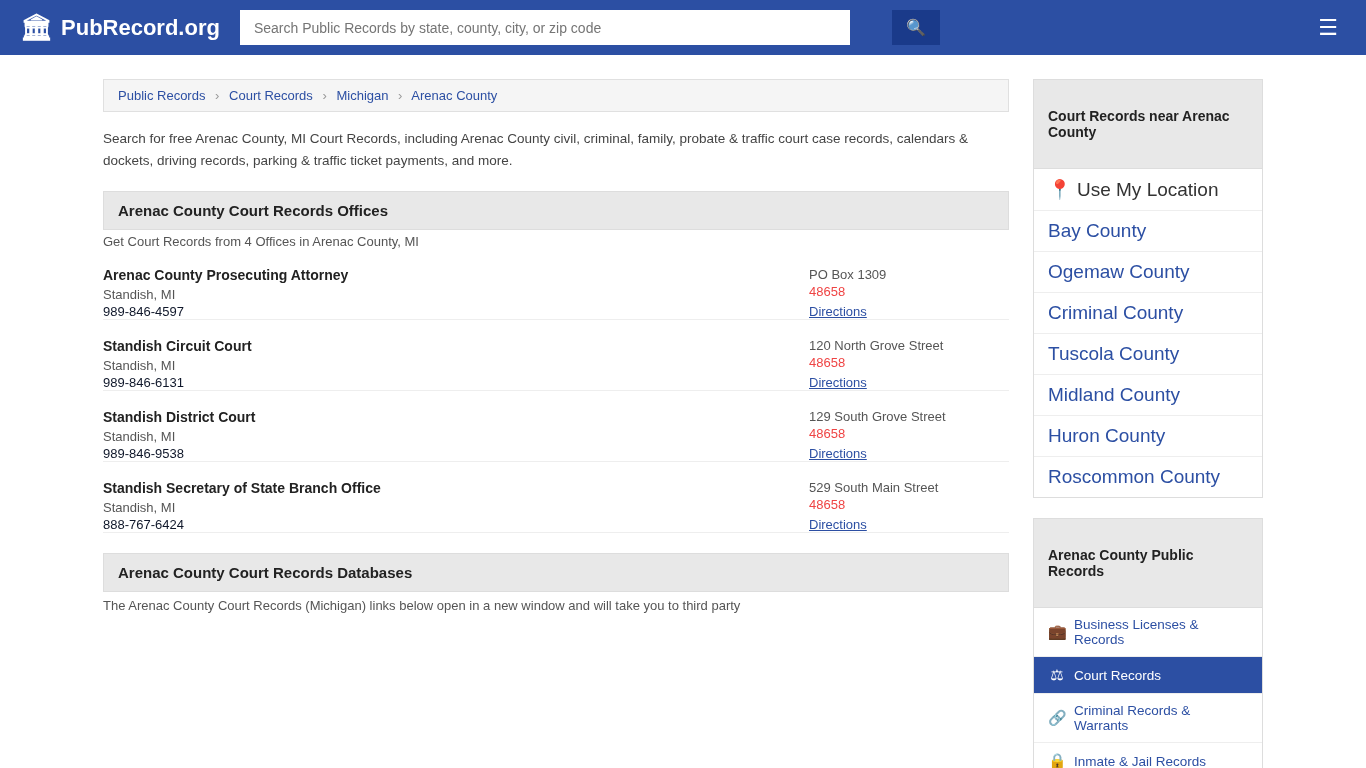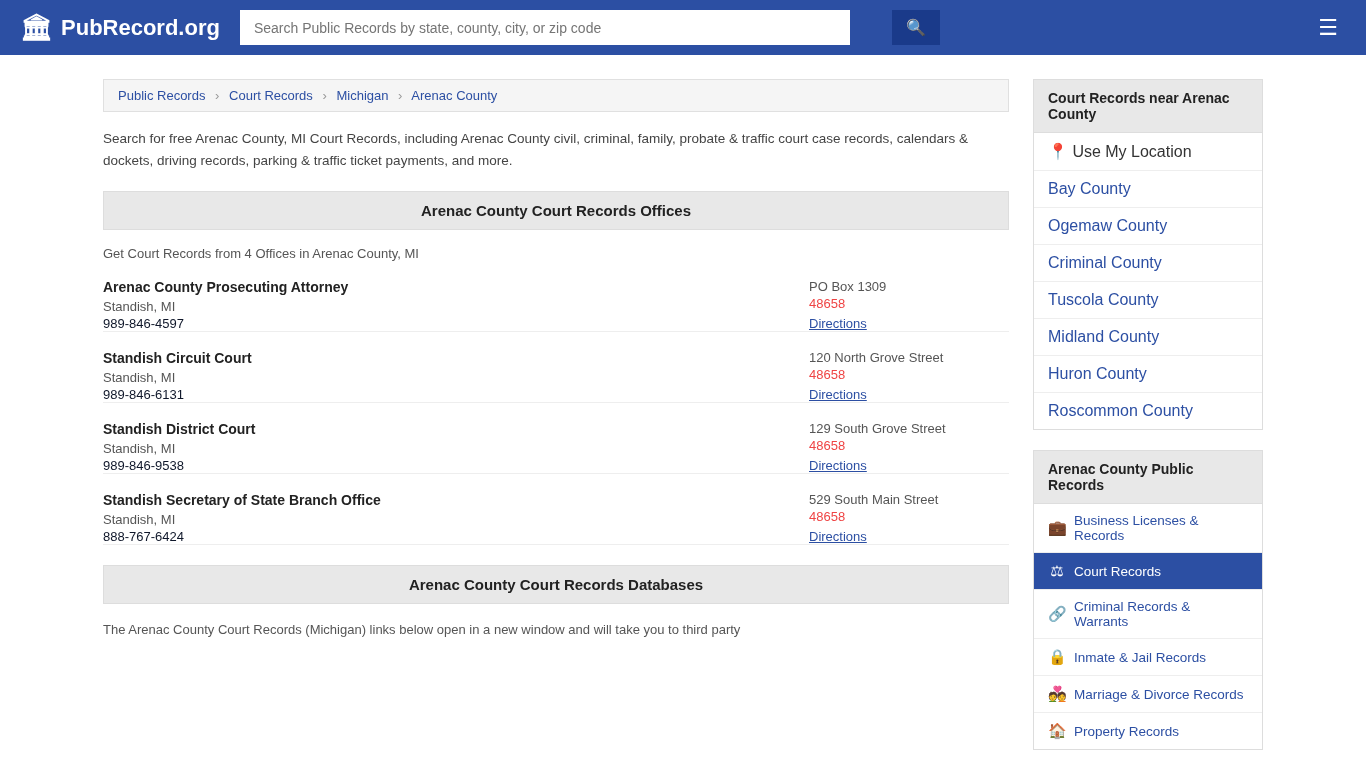--- a/index.html
+++ b/index.html
@@ -105,23 +105,22 @@
       margin-bottom: 20px;
     }
 
     
     .section-header {
       background: #e8e8e8;
       padding: 10px 14px;
       font-size: 15px;
       font-weight: bold;
       color: #222;
-      margin-bottom: 16px;
+      margin-bottom: 4px;
       border: 1px solid #ddd;
-      text-align: center;
     }
 
     
     .sub-desc {
       font-size: 13px;
       color: #555;
       margin-bottom: 18px;
     }
 
     
@@ -178,21 +177,21 @@
     }
     .db-desc {
       font-size: 13px;
       color: #555;
       line-height: 1.6;
     }
 
     
     .sidebar-section-title {
       background: #e8e8e8;
-      padding: 10px 14px;
+      padding: 28px 14px;
       font-size: 14px;
       font-weight: bold;
       color: #222;
       border: 1px solid #ddd;
       margin-bottom: 0;
     }
     .sidebar-list {
       list-style: none;
       border: 1px solid #ddd;
       border-top: none;
@@ -233,21 +232,21 @@
     }
     .nearby-list li {
       border-bottom: 1px solid #eee;
     }
     .nearby-list li:last-child { border-bottom: none; }
     .nearby-list li a {
       display: block;
       padding: 9px 14px;
       text-decoration: none;
       color: #2c4fa3;
-      font-size: 16px;
+      font-size: 19px;
     }
   </style>
 </head>
 <body>
 
 <header class="header">
   <a class="header-logo" href="#">
     <span class="icon-building">🏛</span>
     <span>PubRecord.org</span>
   </a>

